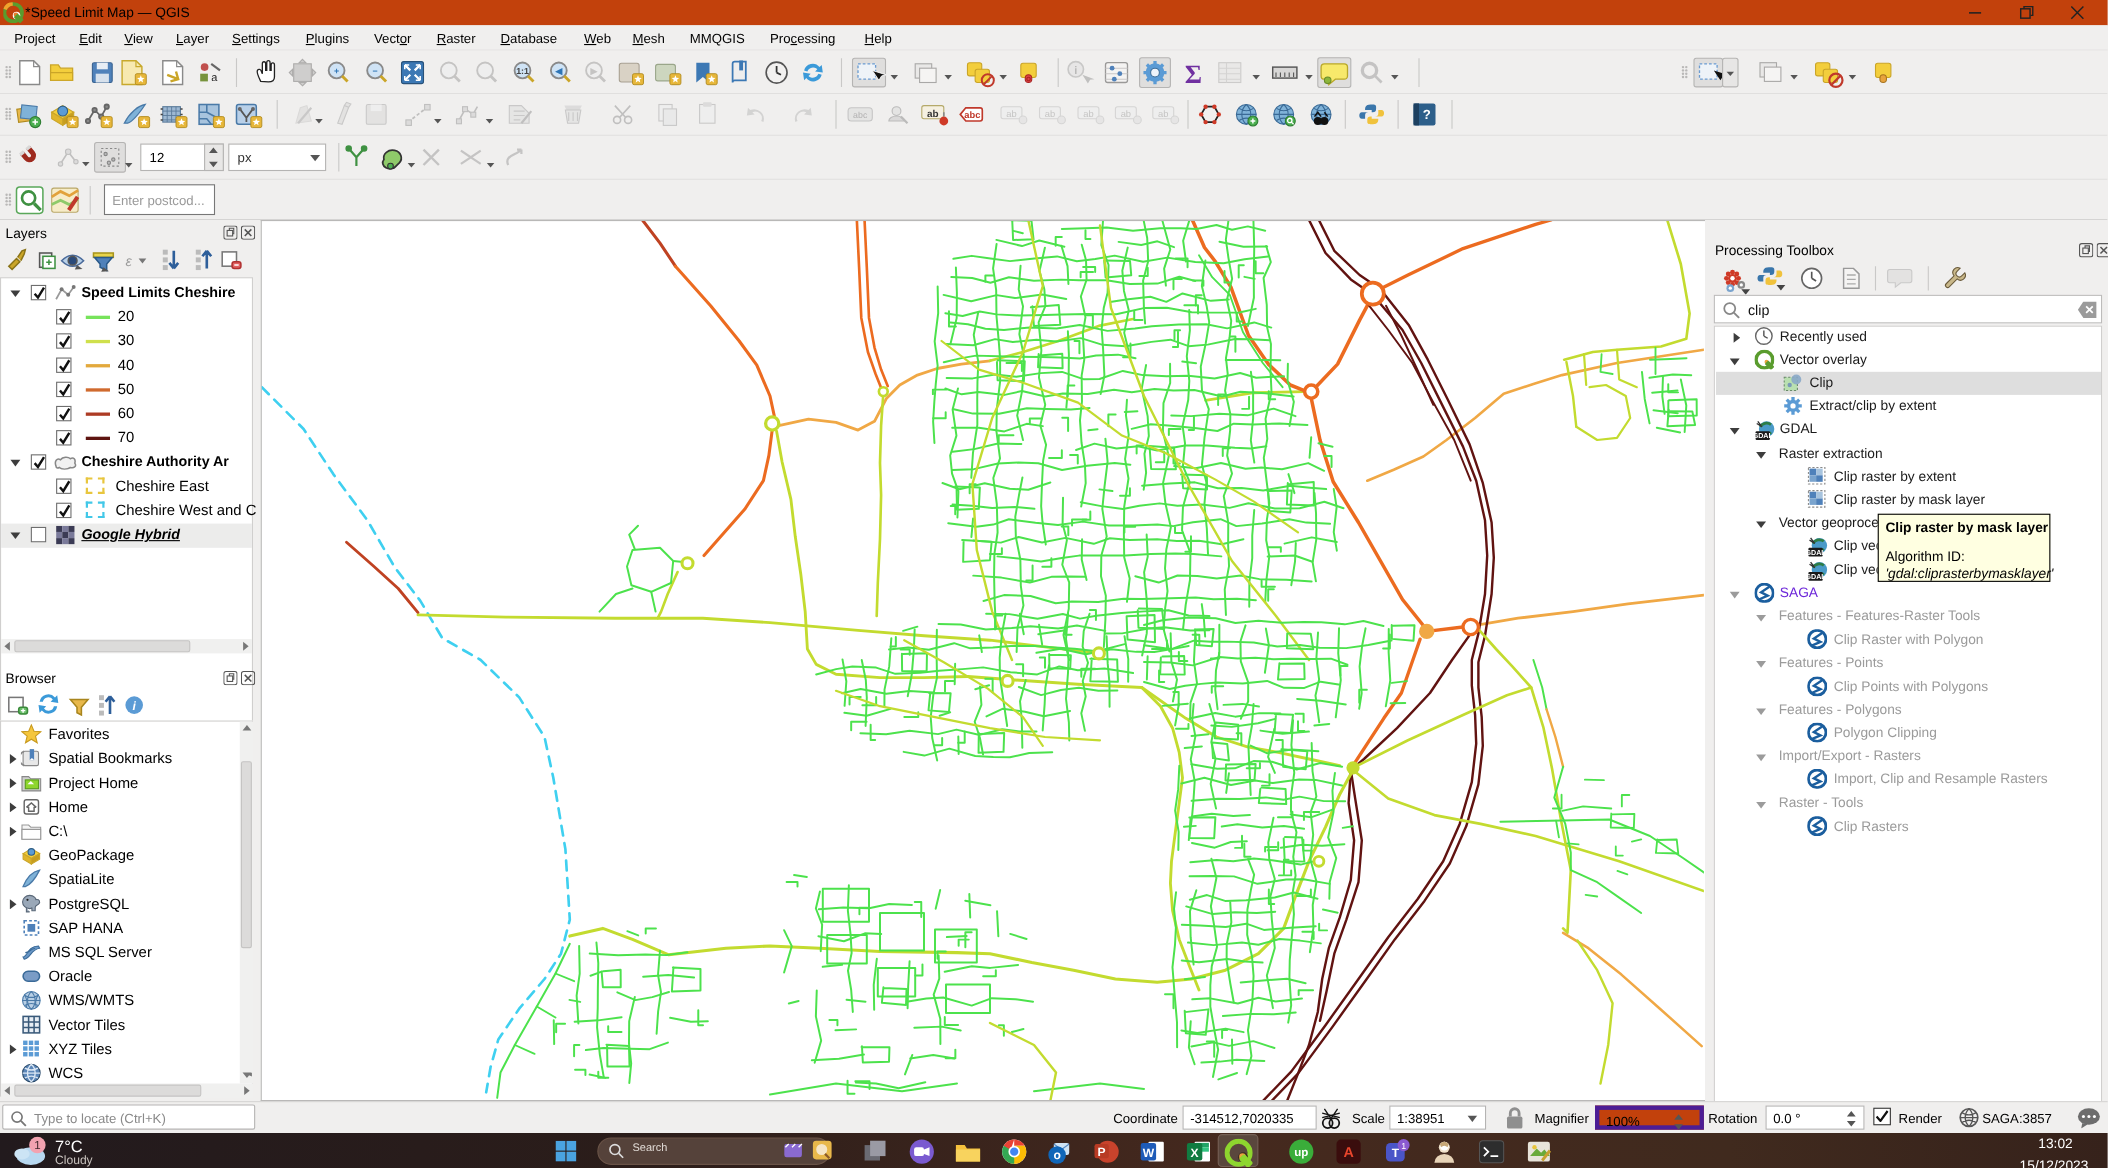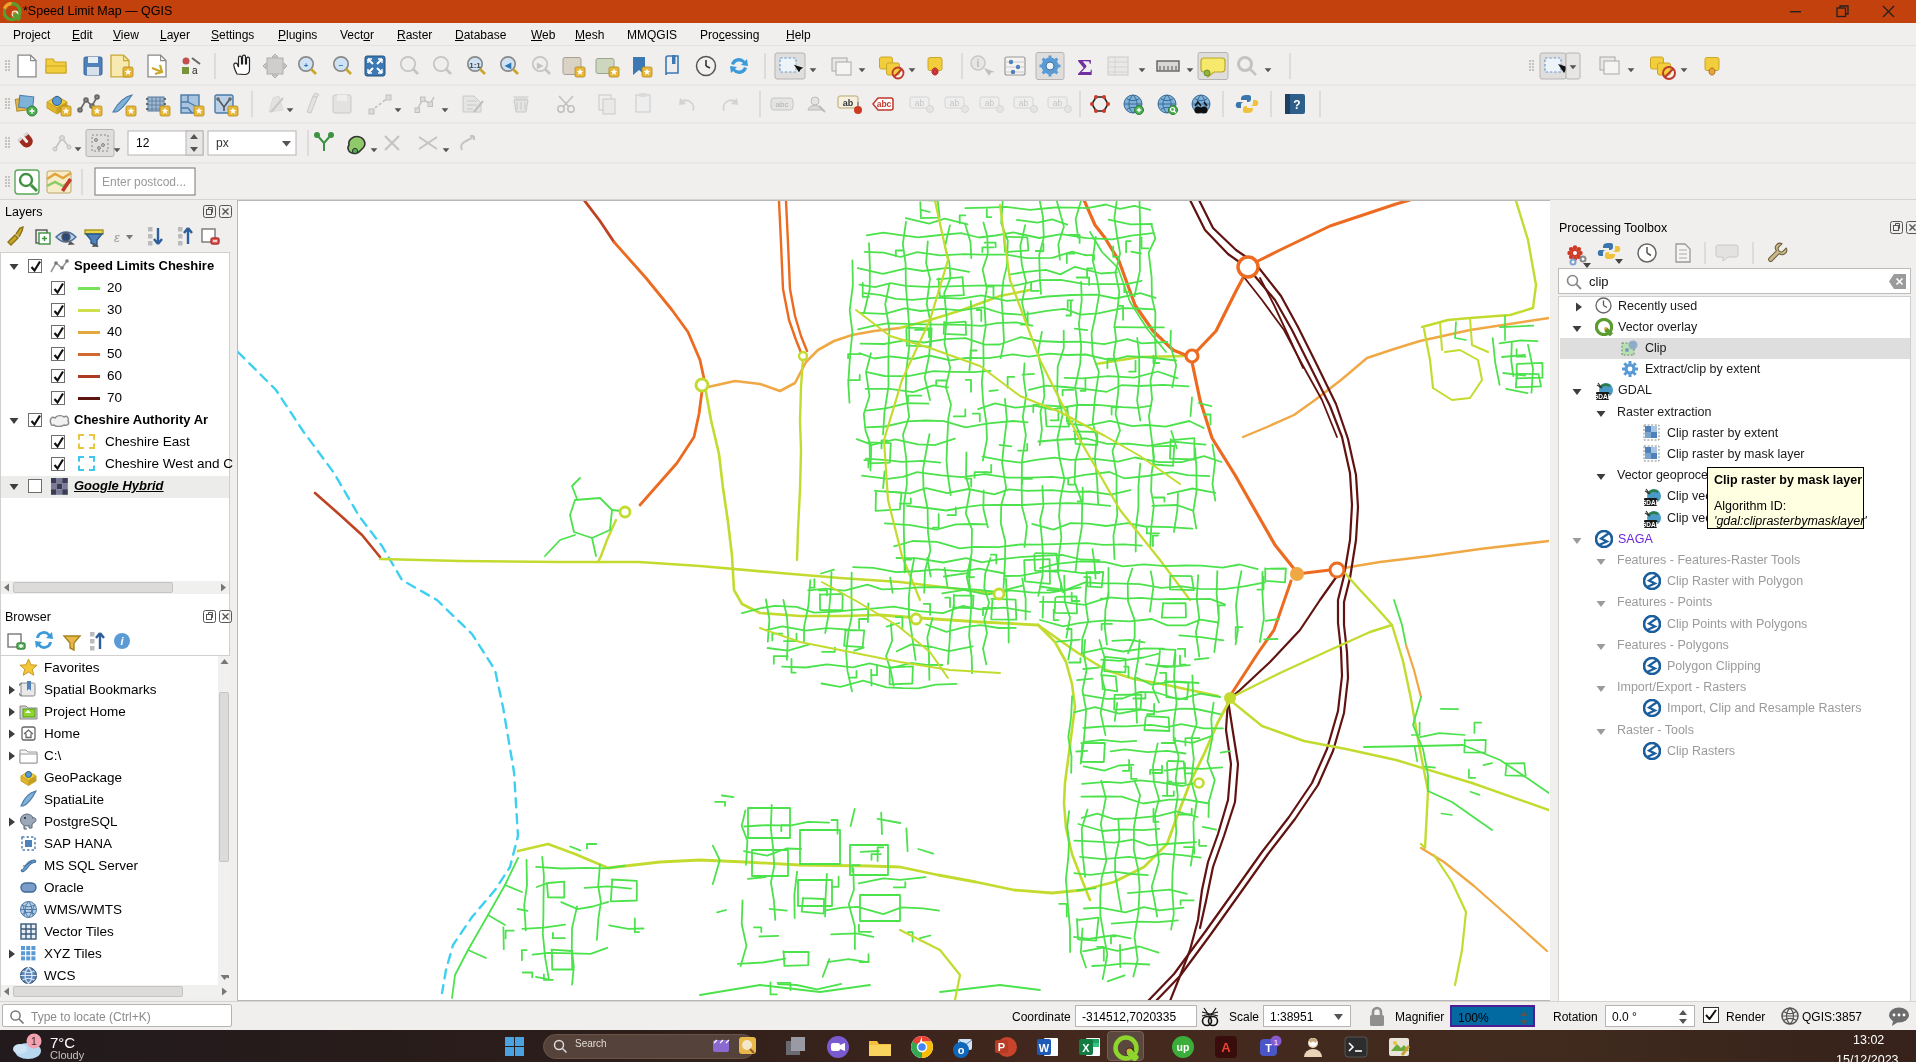--- a/index.html
+++ b/index.html
@@ -1582,21 +1582,21 @@
       <span class="abs" style="left:6px;top:4px">1:38951</span>
       <svg class="abs" style="left:70px;top:8px" width="10" height="7">
         <path d="M0 0 h9 l-4.5 6 z" fill="#555"></path>
       </svg>
     </div>
   <svg class="abs" style="left:1368px;top:4px" width="18" height="21" viewBox="0 0 18 21">
       <rect x="2" y="9" width="14" height="11" rx="1.5" fill="#8f8f8f"></rect>
       <path d="M5 9 V6 a4 4 0 0 1 8 0 V9" fill="none" stroke="#8f8f8f" stroke-width="2.6"></path>
     </svg>
   <span class="abs" style="left:1395px;top:8px">Magnifier</span>
-  <div class="abs" style="left:1450px;top:3px;width:85px;height:22px;background:#0369a1;border:2px solid #4c1d95">
+  <div class="abs" style="left:1450px;top:3px;width:99px;height:22px;background:#c2410c;border:4px solid #4c1d95">
       <span class="abs" style="left:6px;top:4px">100%</span>
       <svg class="abs" style="left:66px;top:3px" width="12" height="16">
         <path d="M2 6 h8 l-4 -5 z M2 10 h8 l-4 5 z" fill="#555"></path>
       </svg>
     </div>
   <span class="abs" style="left:1553px;top:8px">Rotation</span>
   <div class="abs" style="left:1605px;top:3px;width:90px;height:22px;background:#fff;border:1px solid #b5b4b3">
       <span class="abs" style="left:6px;top:4px">0.0 °</span>
       <svg class="abs" style="left:71px;top:3px" width="12" height="16">
         <path d="M2 6 h8 l-4 -5 z M2 10 h8 l-4 5 z" fill="#555"></path>
@@ -1605,21 +1605,21 @@
   <div class="abs" style="left:1703px;top:5px;width:16px;height:16px;border:1.5px solid #333;background:#fff">
       <svg class="abs" style="left:1px;top:1px" width="12" height="11">
         <path d="M1 6 l3.5 4 L11 1" fill="none" stroke="#111" stroke-width="2"></path>
       </svg>
     </div>
   <span class="abs" style="left:1726px;top:8px">Render</span>
   <svg class="abs" style="left:1780px;top:4px" width="20" height="20" viewBox="0 0 20 20">
       <circle cx="10" cy="10" r="8" fill="none" stroke="#555" stroke-width="1.5"></circle>
       <path d="M2 10 h16 M10 2 a11 11 0 0 1 0 16 M10 2 a11 11 0 0 0 0 16 M3.5 5.5 a12 12 0 0 0 13 0 M3.5 14.5 a12 12 0 0 1 13 0" fill="none" stroke="#555" stroke-width="1.2"></path>
     </svg>
-  <span class="abs" style="left:1802px;top:8px">QGIS:3857</span>
+  <span class="abs" style="left:1802px;top:8px">SAGA:3857</span>
   <svg class="abs" style="left:1888px;top:5px" width="22" height="19" viewBox="0 0 22 19">
       <ellipse cx="11" cy="8" rx="10" ry="7.5" fill="#6d6d6d"></ellipse>
       <path d="M5 14 l-1 5 l6 -4 z" fill="#6d6d6d"></path>
       <circle cx="6" cy="8" r="1.4" fill="#fff"></circle>
       <circle cx="11" cy="8" r="1.4" fill="#fff"></circle>
       <circle cx="16" cy="8" r="1.4" fill="#fff"></circle>
     </svg>
 </div>
 
 <div id="taskbar">

